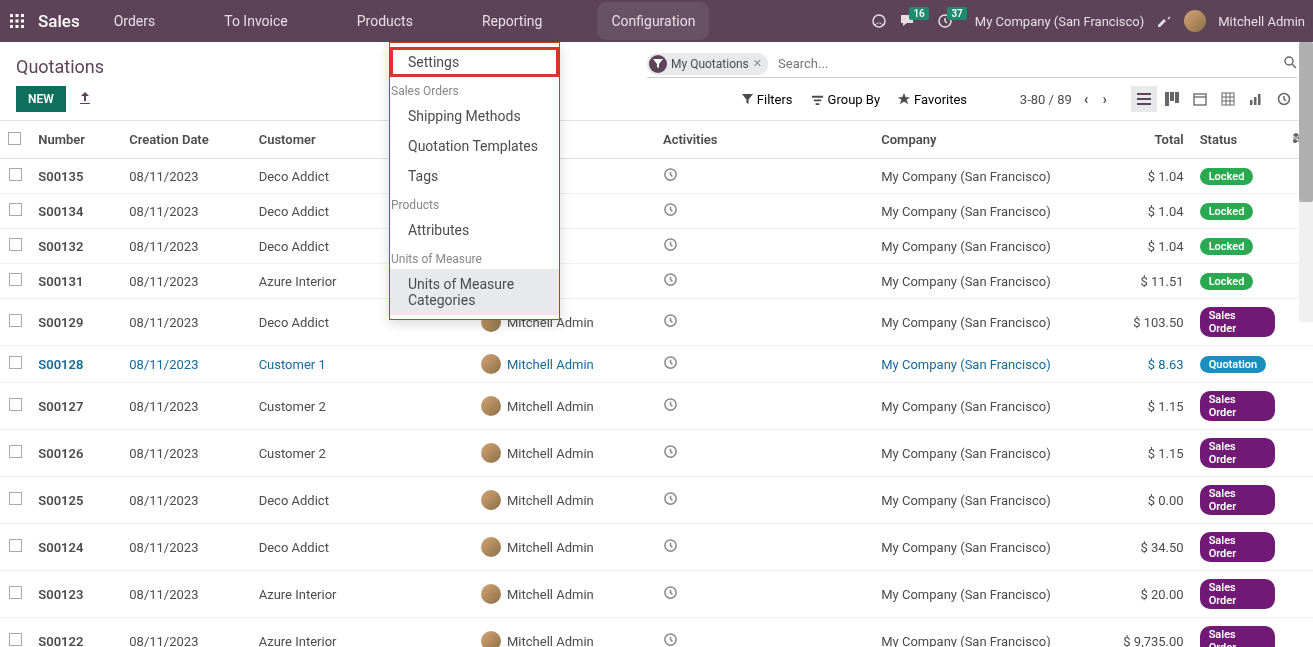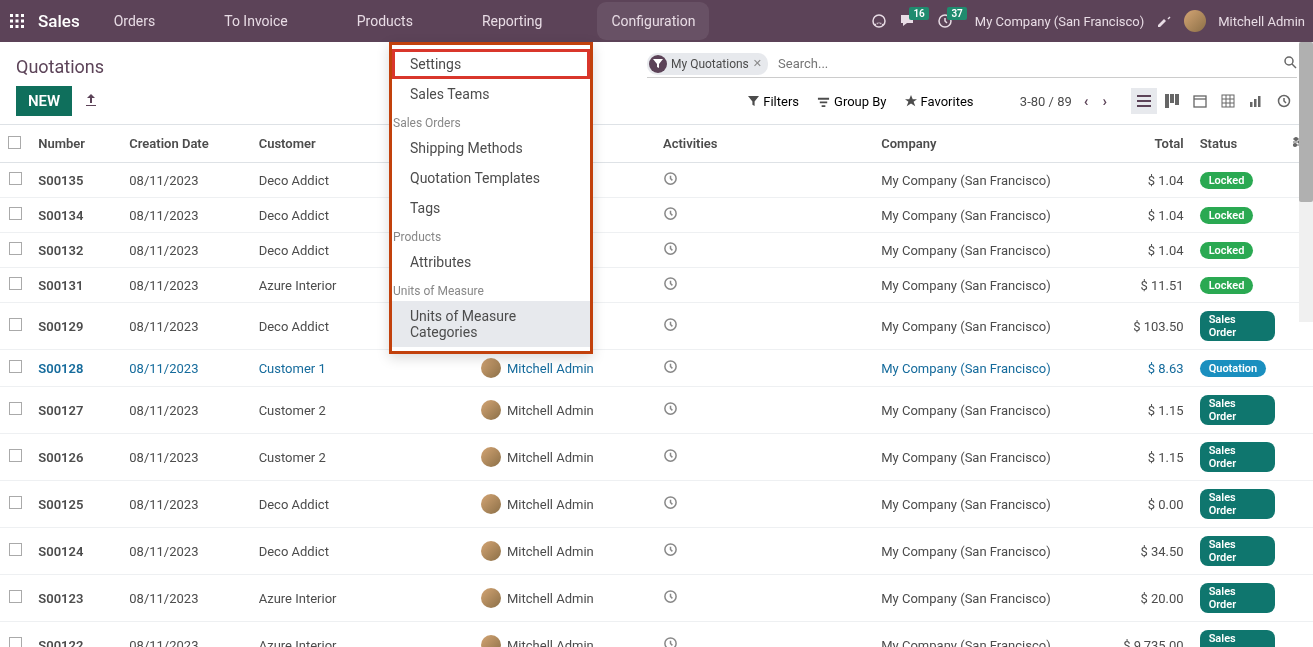--- a/index.html
+++ b/index.html
@@ -26,54 +26,54 @@
 .cp-row1 { display: flex; align-items: flex-start; }
 .breadcrumb { font-size: 18px; color: #5c4358; padding-top: 4px; }
 .search-area { margin-left: auto; width: 650px; }
 .search-box { display: flex; align-items: center; border-bottom: 1px solid #ccc; padding-bottom: 2px; }
 .search-facet { background: #e7e9ed; border-radius: 10px; display: inline-flex; align-items: center; padding: 2px 6px 2px 2px; font-size: 12px; margin-right: 6px; }
 .facet-icon { background: #5c4358; color: #fff; width: 18px; height: 18px; border-radius: 50%; display: inline-flex; align-items: center; justify-content: center; margin-right: 4px; }
 .facet-close { margin-left: 4px; cursor: pointer; color: #888; font-size: 11px; }
 .search-input { border: none; outline: none; flex: 1; font-size: 13px; padding: 4px; }
 .search-glass { cursor: pointer; color: #666; }
 .cp-row2 { display: flex; align-items: center; margin-top: 8px; padding-bottom: 8px; }
-.btn-new { background: #0f6f5c; color: #fff; border: none; padding: 6px 12px; font-size: 15px; font-weight: 600; cursor: pointer; }
+.btn-new { background: #0f6f5c; color: #fff; border: none; padding: 6px 12px; font-size: 12px; font-weight: 600; cursor: pointer; }
 .btn-icon { margin-left: 12px; cursor: pointer; color: #5c4358; }
 .filter-buttons { display: flex; gap: 18px; margin-left: 650px; }
 .filter-btn { cursor: pointer; color: #000000; font-size: 13px; display: inline-flex; align-items: center; gap: 4px; }
 .pager-area { margin-left: auto; display: flex; align-items: center; gap: 8px; }
 .pager-text { font-size: 13px; color: #4c4c4c; }
 .pager-arrows { display: flex; gap: 6px; }
 .pager-arrow { cursor: pointer; color: #5c4358; font-size: 15px; font-weight: bold; padding: 2px 4px; }
 .view-switcher { display: flex; gap: 2px; margin-left: 12px; }
 .view-btn { width: 26px; height: 26px; display: inline-flex; align-items: center; justify-content: center; cursor: pointer; color: #666; }
 .view-btn.active { background: #e7e9ed; color: #5c4358; }
 
 
-.dropdown { position: absolute; top: 42px; left: 389px; width: 204px; background: #fff; border: 3px solid #c2410c; box-shadow: 0 4px 12px rgba(0,0,0,0.15); z-index: 100; padding: 4px 0; }
+.dropdown { position: absolute; top: 42px; left: 389px; width: 171px; background: #fff; border: 1px solid #c2410c; box-shadow: 0 4px 12px rgba(0,0,0,0.15); z-index: 100; padding: 4px 0; }
 .dd-item { padding: 7px 18px; cursor: pointer; font-size: 14px; color: #4c4c4c; }
 .dd-item.highlighted { border: 3px solid #d9362b; padding: 4px 15px; }
 .dd-item.hover { background: #e7e9ed; }
 .dd-header { padding: 7px 1px 3px; font-size: 12px; color: #888; }
 
 
 .list-table { width: 100%; border-collapse: collapse; }
 .list-table th { text-align: left; padding: 10px 8px; font-weight: 600; border-bottom: 1px solid #dee2e6; font-size: 13px; color: #4c4c4c; }
 .list-table th.right, .list-table td.right { text-align: right; }
 .list-table td { padding: 8px 8px; border-bottom: 1px solid #eef0f2; font-size: 13px; vertical-align: middle; }
 .list-table tr.selected td { color: #156b9c; }
 .checkbox-cell { width: 30px; text-align: center; }
 .checkbox { width: 13px; height: 13px; border: 1px solid #aaa; display: inline-block; cursor: pointer; }
 .number-cell { font-weight: 600; }
 .salesperson-cell { display: flex; align-items: center; gap: 6px; }
 .sp-avatar { width: 20px; height: 20px; border-radius: 50%; background: linear-gradient(135deg,#d4a574,#8b6f47); display: inline-block; flex-shrink: 0; }
 .activity-icon { color: #888; }
 .status-badge { display: inline-block; padding: 2px 9px; border-radius: 10px; font-size: 11px; font-weight: 600; color: #fff; }
 .status-locked { background: #2aa952; }
-.status-sales { background: #0f766e; border-radius: 8px; }
+.status-sales { background: #701a75; }
 .status-quotation { background: #1a8fbf; }
 .settings-col { width: 30px; text-align: center; }
 
 .col-number { width: 90px; }
 .col-date { width: 128px; }
 .col-customer { width: 220px; }
 .col-salesperson { width: 180px; }
 .col-activities { width: 216px; }
 .col-company { width: 235px; }
 .col-total { width: 80px; }
@@ -136,21 +136,20 @@
           <path d="M13.5 3.5l-2 2 1 1 2-2zM2 12l6-6 2 2-6 6H2z"></path>
         </svg>
     </span>
     <span class="avatar"></span>
     <span class="user-name">Mitchell Admin</span>
   </div>
 </div>
 
 <div class="dropdown">
   <div class="dd-item highlighted">Settings</div>
-  <div class="dd-item">Sales Teams</div>
   <div class="dd-header">Sales Orders</div>
   <div class="dd-item">Shipping Methods</div>
   <div class="dd-item">Quotation Templates</div>
   <div class="dd-item">Tags</div>
   <div class="dd-header">Products</div>
   <div class="dd-item">Attributes</div>
   <div class="dd-header">Units of Measure</div>
   <div class="dd-item hover">Units of Measure Categories</div>
 </div>
 

